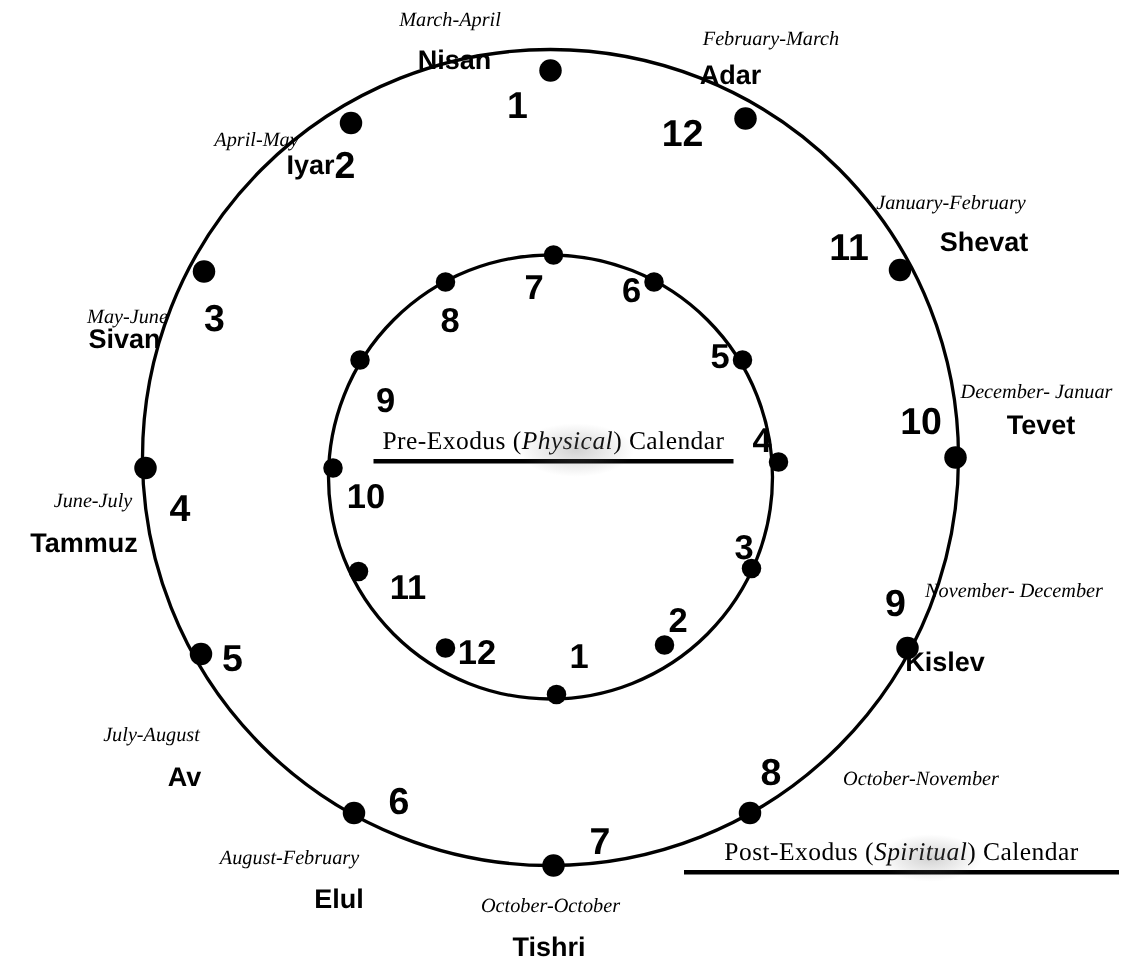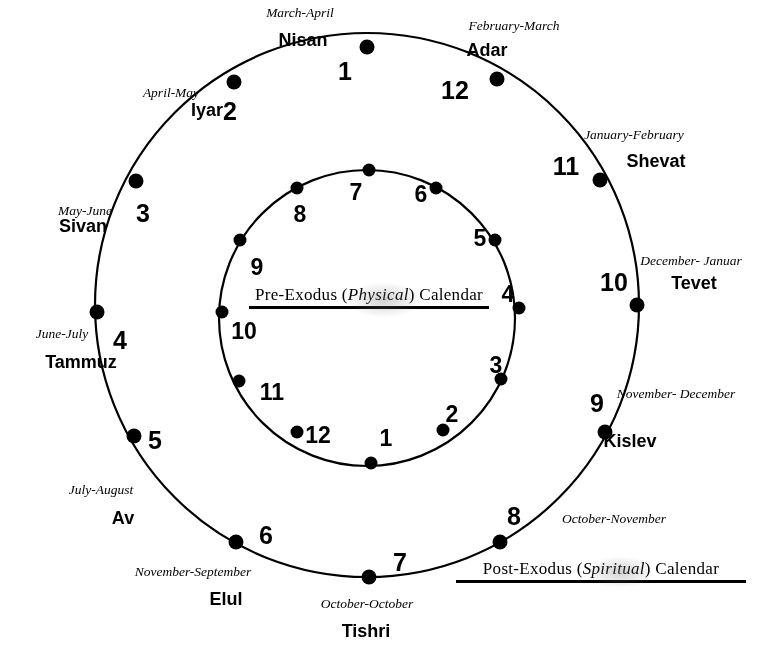--- a/index.html
+++ b/index.html
@@ -127,28 +127,28 @@
 
   <div class="node outer-months" style="left:171px; top:93px;text-align:right;">April-May</div>
   <div class="node outer-name" style="left:172px; top:110px;margin-left:35px;">Iyar</div>
   <div class="node outer-num" style="left:230px; top:111px;">2</div>
 
   <div class="node outer-months" style="left:85px;  top:211px;">May-June</div>
   <div class="node outer-name" style="left:83px;  top:226px;">Sivan</div>
   <div class="node outer-num" style="left:143px; top:213px;">3</div>
 
   <div class="node outer-months" style="left:62px;  top:334px;">June-July</div>
-  <div class="node outer-name" style="left:56px;  top:362px;margin-left:25px;">Tammuz</div>
+  <div class="node outer-name" style="left:56px;  top:362px;">Tammuz</div>
   <div class="node outer-num" style="left:120px; top:340px;">4</div>
 
   <div class="node outer-months" style="left:101px; top:490px;">July-August</div>
   <div class="node outer-name" style="left:123px; top:518px;">Av</div>
   <div class="node outer-num" style="left:155px; top:440px;">5</div>
 
-  <div class="node outer-months" style="left:193px; top:572px;">November-September</div>
+  <div class="node outer-months" style="left:193px; top:572px;">August-February</div>
   <div class="node outer-name" style="left:226px; top:599px;">Elul</div>
   <div class="node outer-num" style="left:266px; top:535px;">6</div>
 
   <div class="node outer-months" style="left:367px; top:604px;">October-October</div>
   <div class="node outer-name" style="left:366px; top:631px;text-align:right;">Tishri</div>
   <div class="node outer-num" style="left:400px; top:562px;">7</div>
 
   <div class="node outer-months" style="left:614px; top:519px;">October-November</div>
   <div class="node outer-num" style="left:514px; top:516px;">8</div>
 

